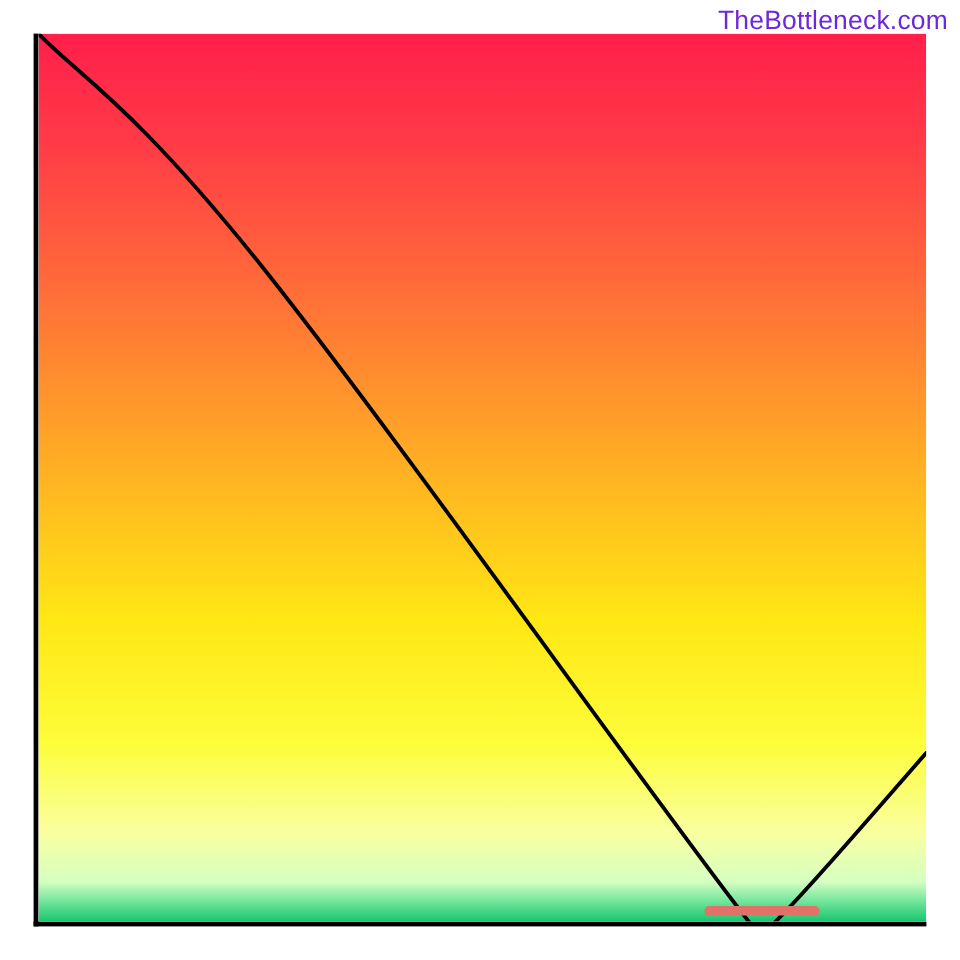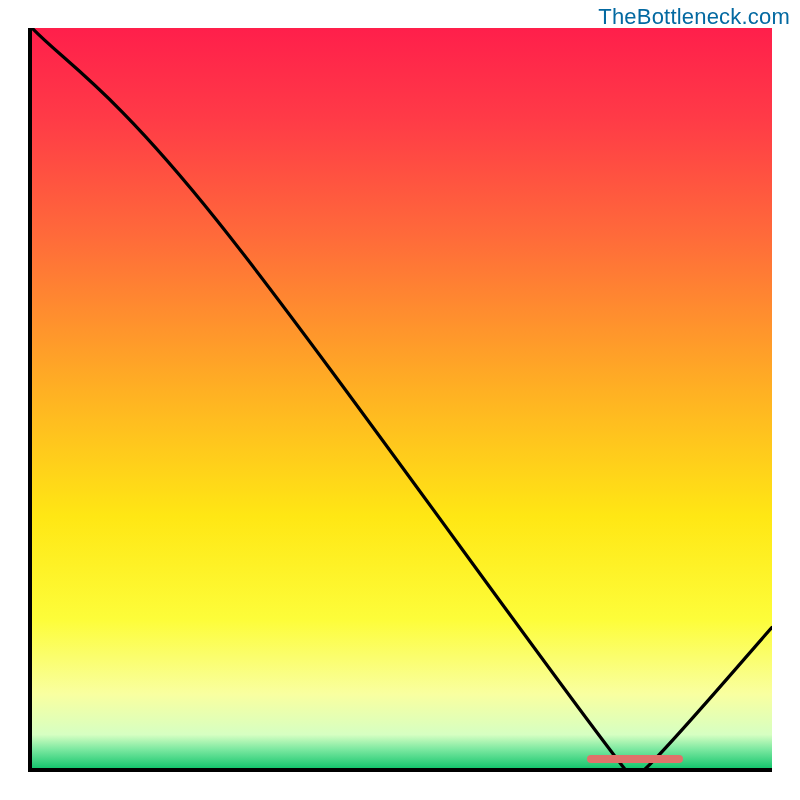--- a/index.html
+++ b/index.html
@@ -12,21 +12,21 @@
   }
   .container {
     position: relative;
     width: 800px;
     height: 800px;
   }
   .watermark {
     position: absolute;
     top: 4px;
     right: 10px;
-    color: #0369a1;
+    color: #6d28d9;
     font-size: 22px;
     font-weight: 400;
     letter-spacing: 0.2px;
   }
   .plot-frame {
     position: absolute;
     left: 28px;
     top: 28px;
     width: 744px;
     height: 744px;

